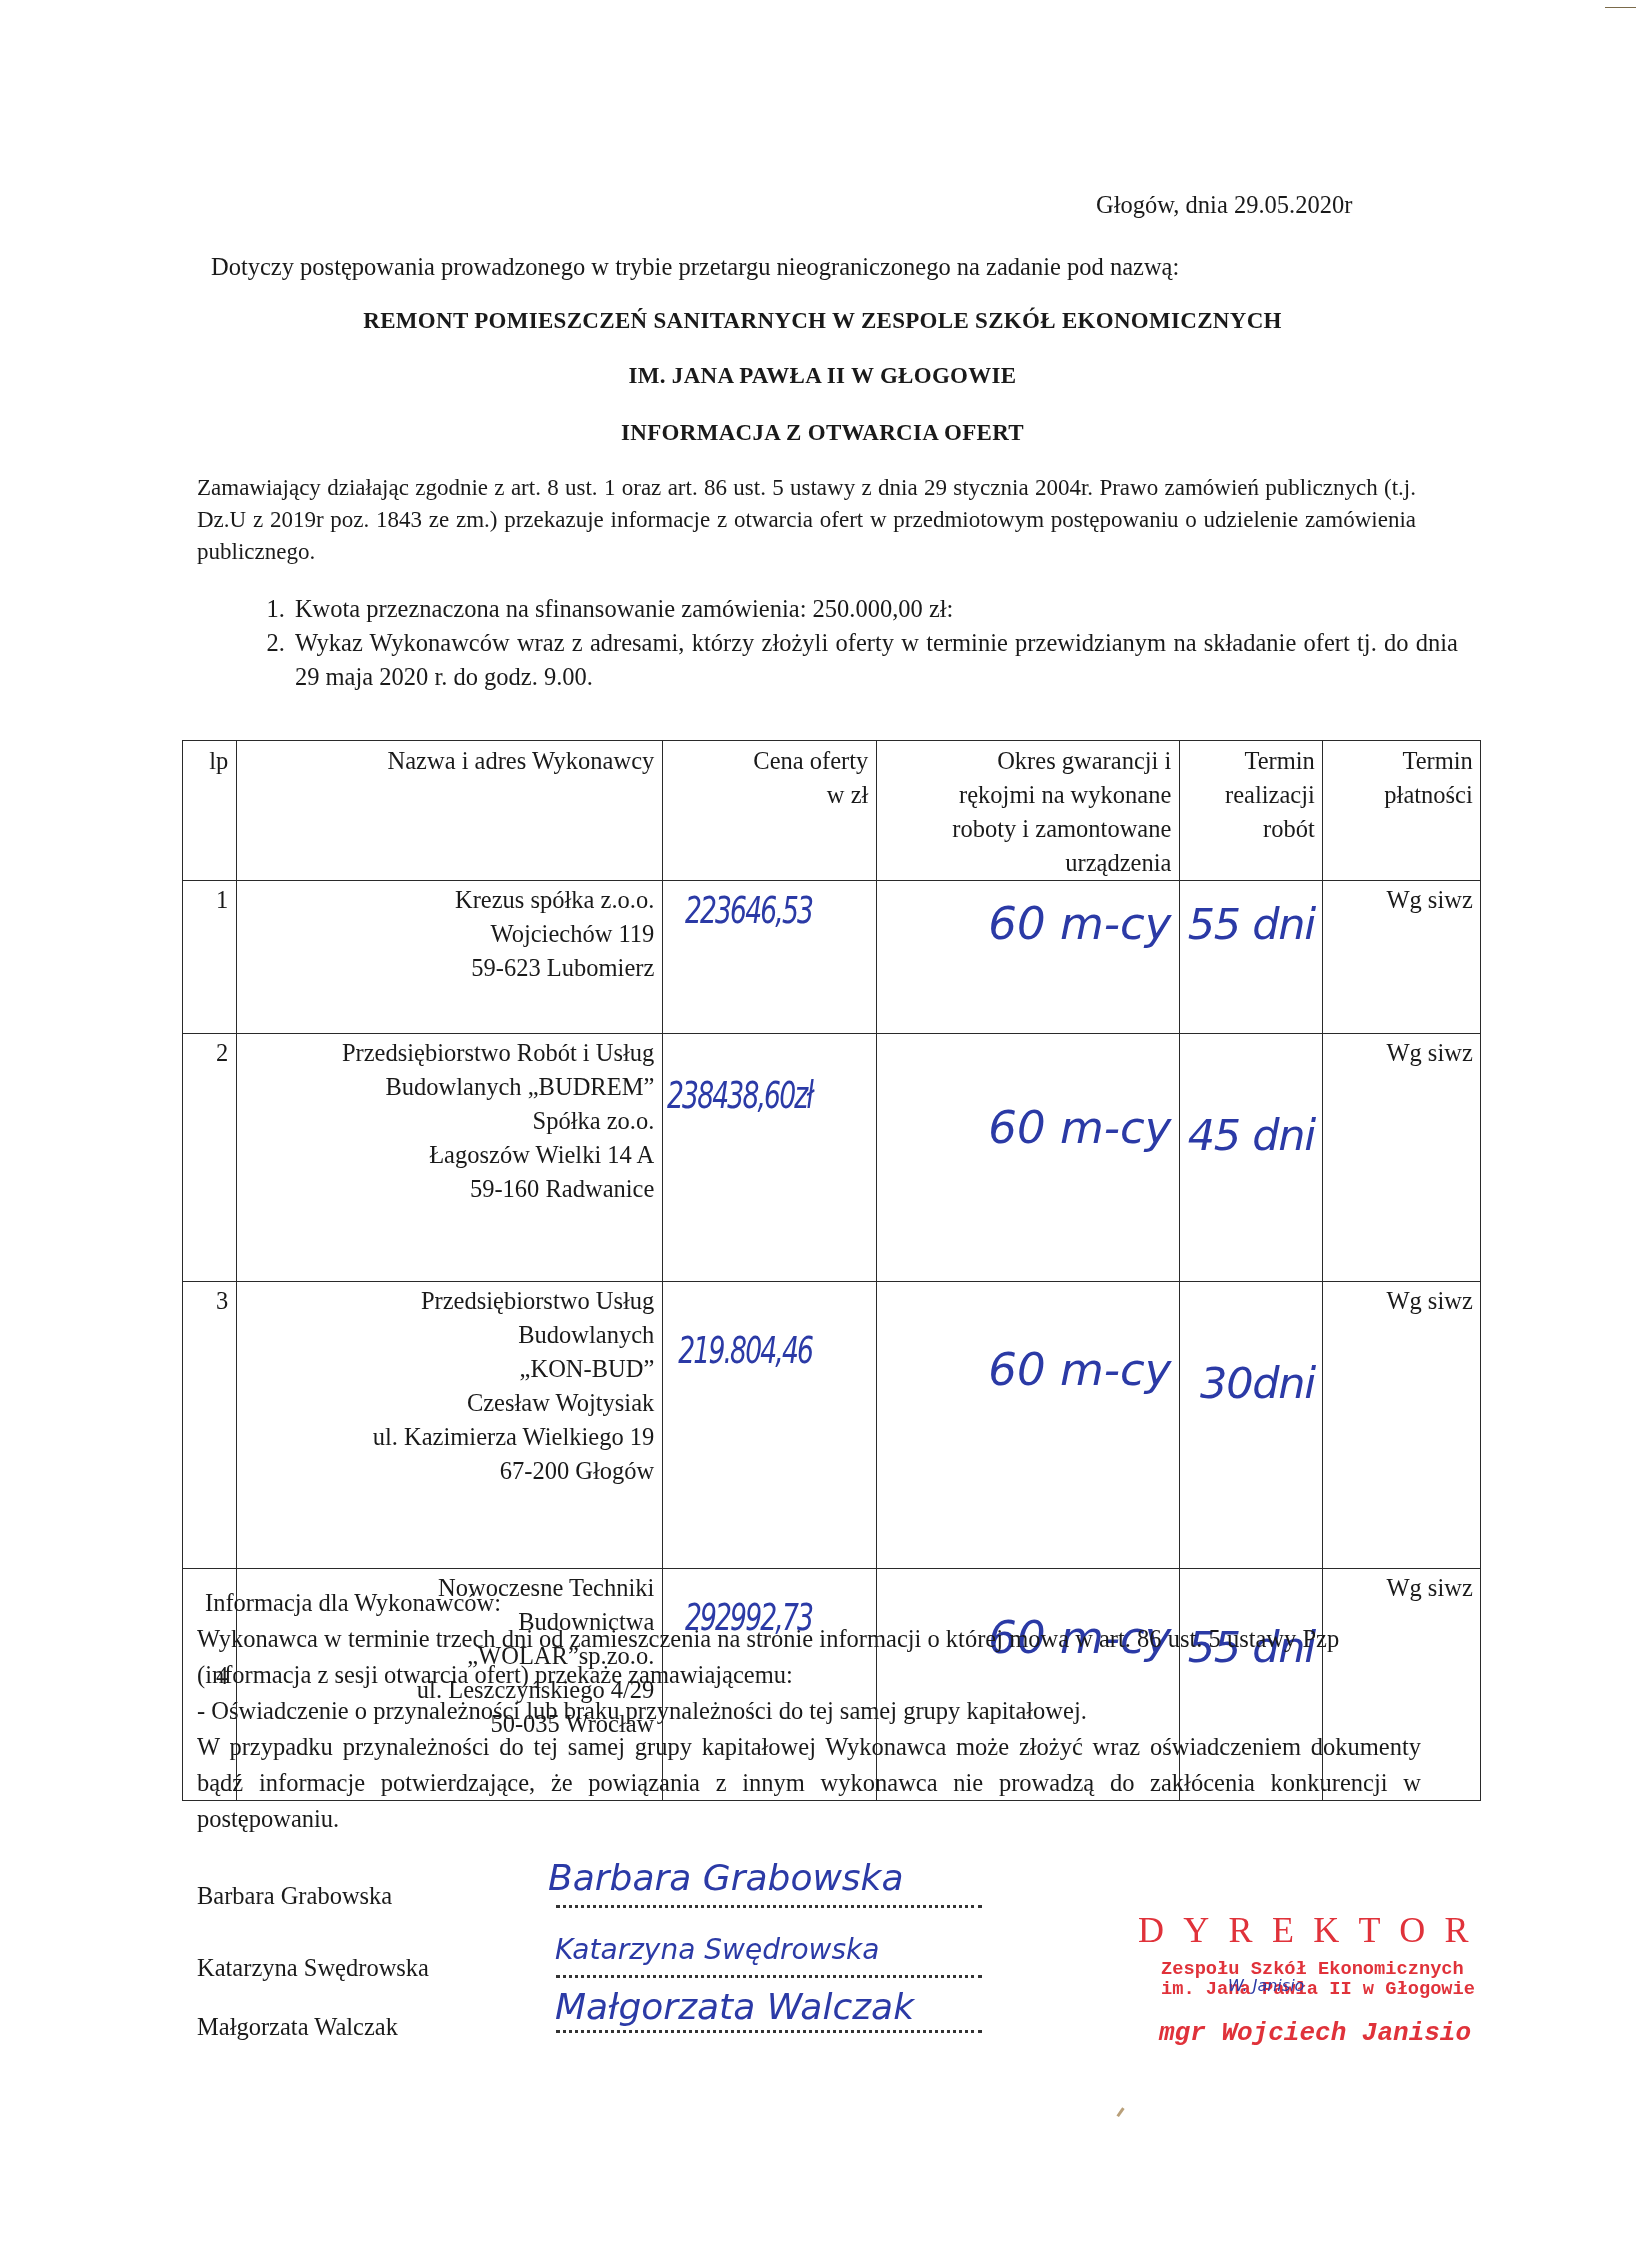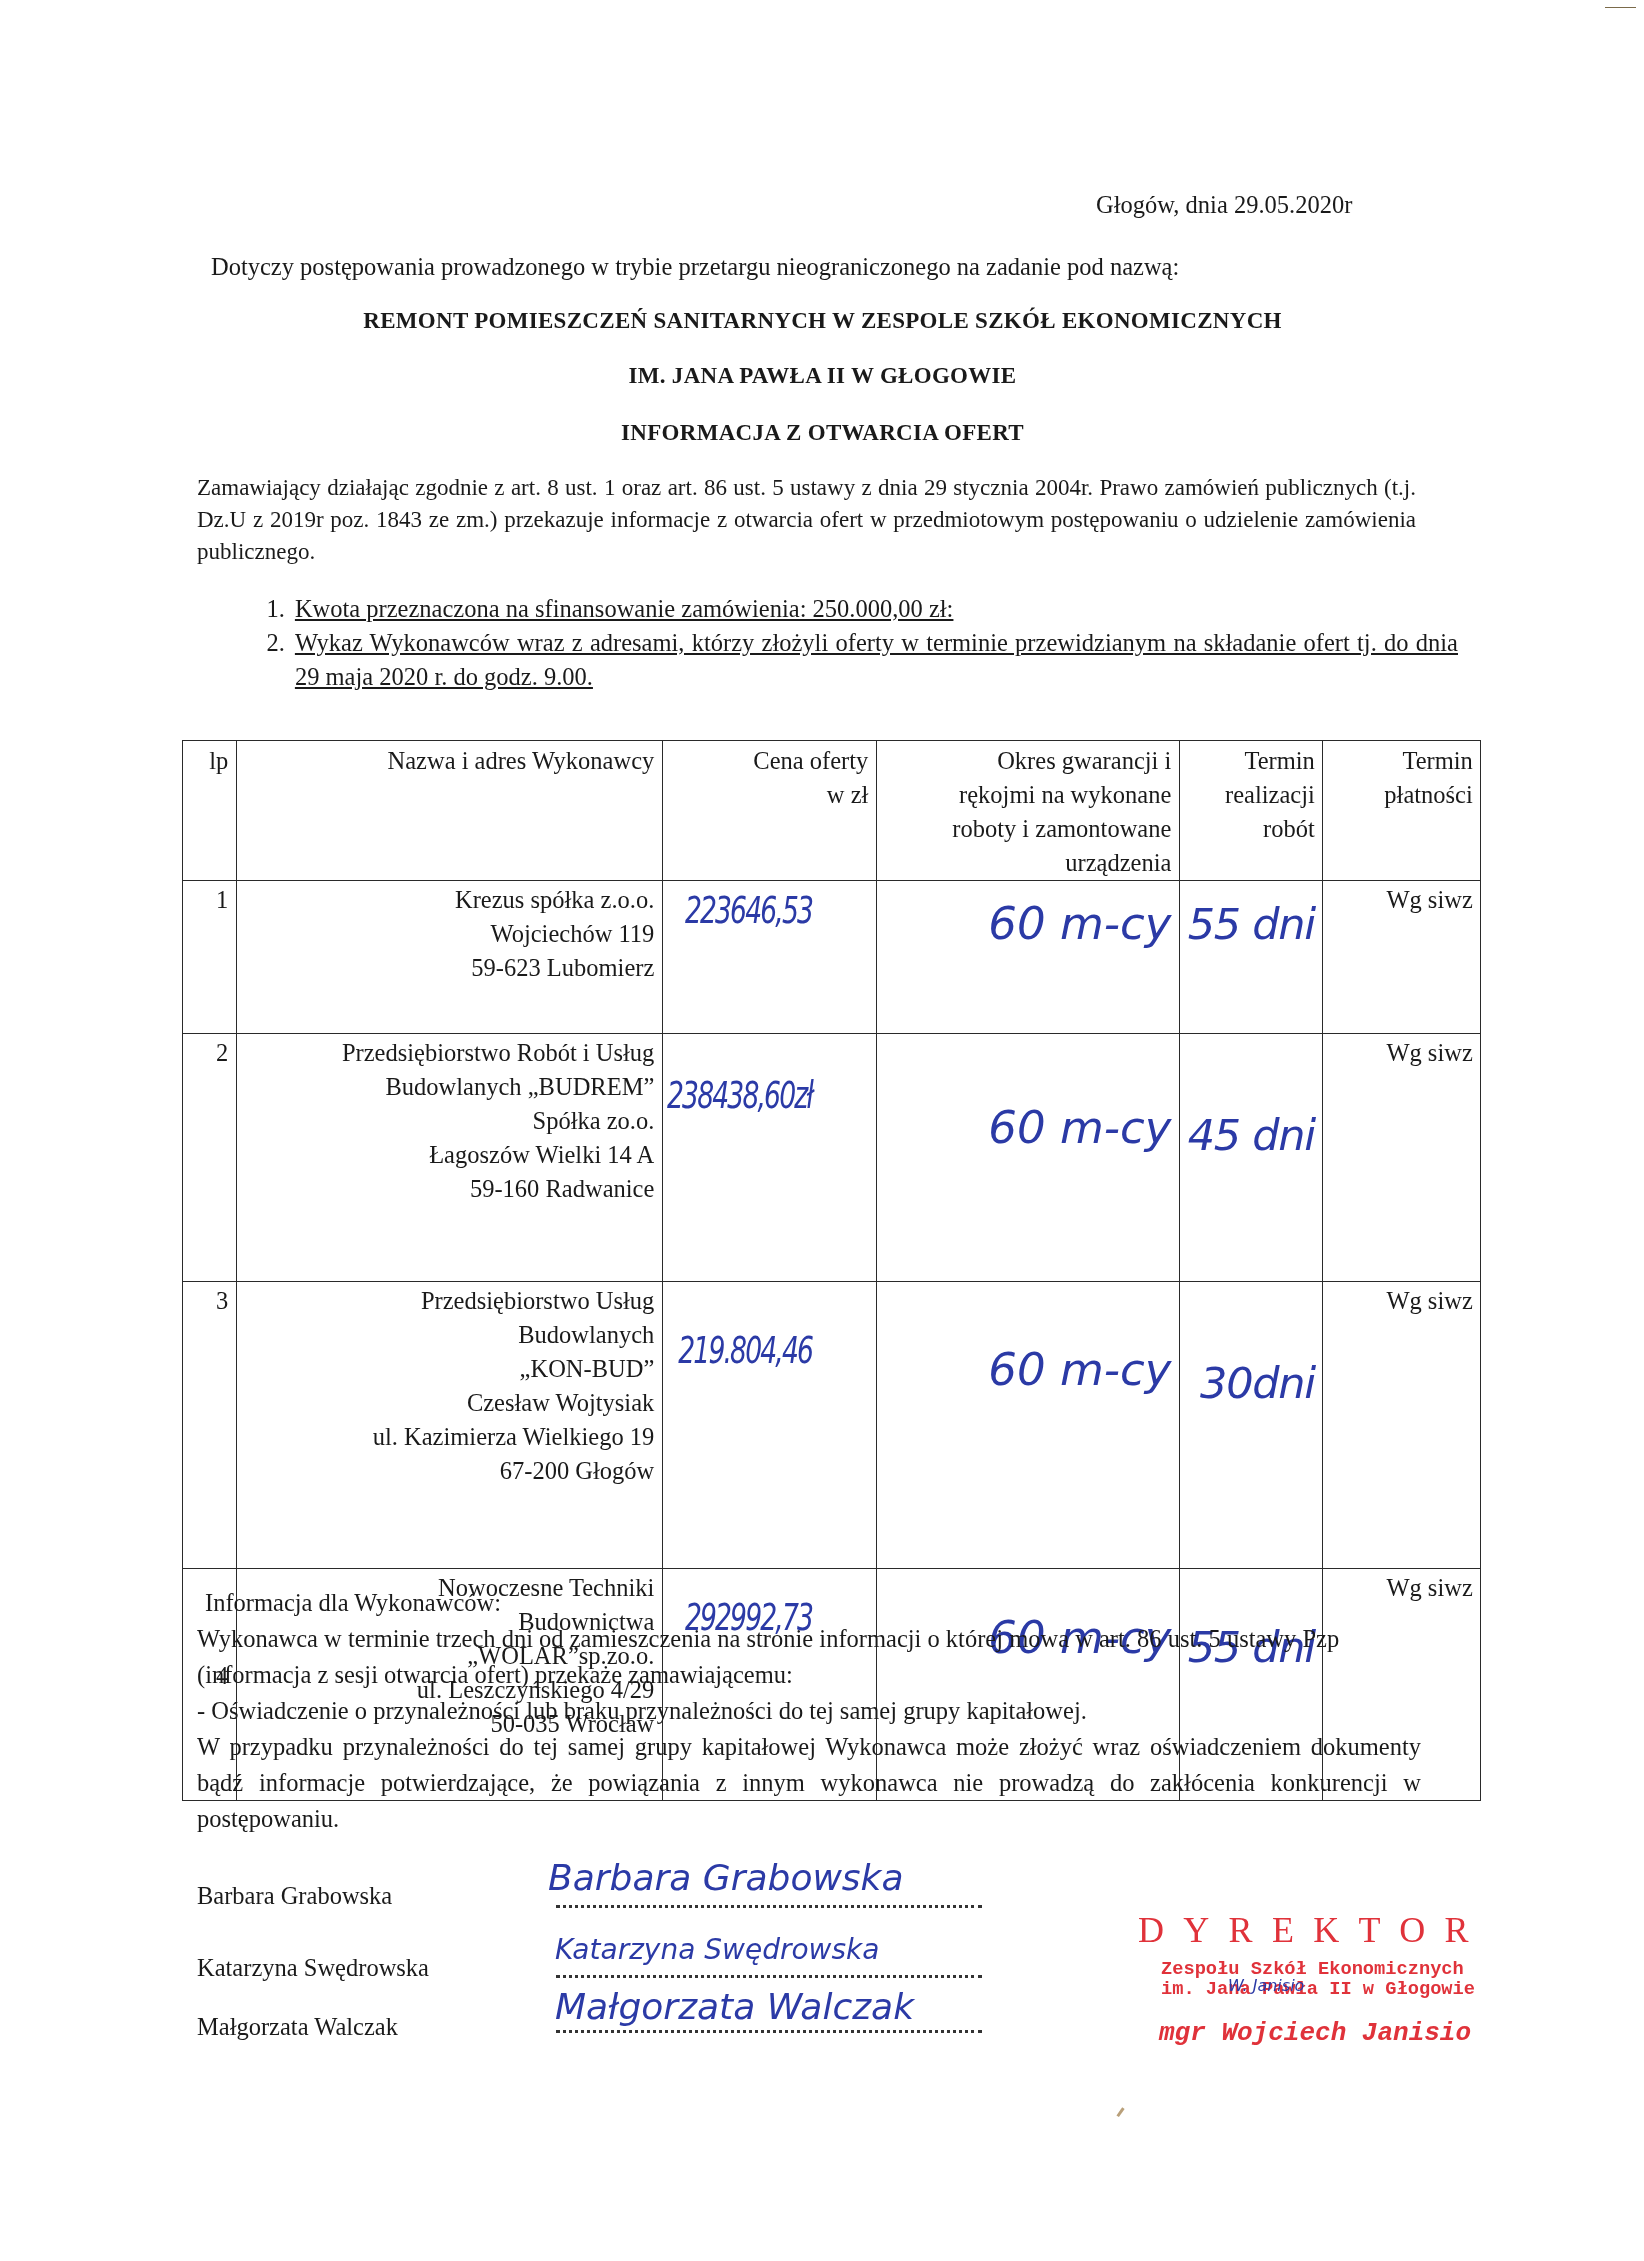--- a/index.html
+++ b/index.html
@@ -13,21 +13,21 @@
     .bold { font-weight: bold; }
     .corner-mark { position: absolute; left: 1605px; top: 7px; width: 31px; height: 1.3px; background: #7a6a4a; }
     #date-line { left: 1096px; top: 187px; font-size: 24.5px; }
     #intro-line { left: 211px; top: 249px; font-size: 24.5px; }
     .title-line { left: 181px; width: 1283px; font-size: 23px; letter-spacing: 0.3px; }
     #title1 { top: 303px; }
     #title2 { top: 358px; }
     #title3 { top: 415px; }
     #para1 { left: 197px; top: 472px; width: 1219px; font-size: 23px; line-height: 32px; white-space: normal; text-align: justify; }
     ol.items { position: absolute; left: 251px; top: 592px; width: 1167px; margin: 0; padding-left: 40px; font-size: 24.5px; line-height: 34px; }
-    ol.items li { padding-left: 3.9px; text-align: justify; text-decoration: underline; }
+    ol.items li { padding-left: 3.9px; text-align: justify; }
     table.offers {
       position: absolute; left: 182px; top: 740px; border-collapse: collapse;
       font-size: 24.5px; line-height: 34px; table-layout: fixed;
     }
     table.offers td, table.offers th {
       border: 1.3px solid #2a2a2a; vertical-align: top; font-weight: normal;
       text-align: right; padding: 2.6px 7.7px 0 7.7px; overflow: hidden;
     }
     table.offers tr.head td { height: 121px; }
     table.offers tr.r1 td { height: 126px; }

